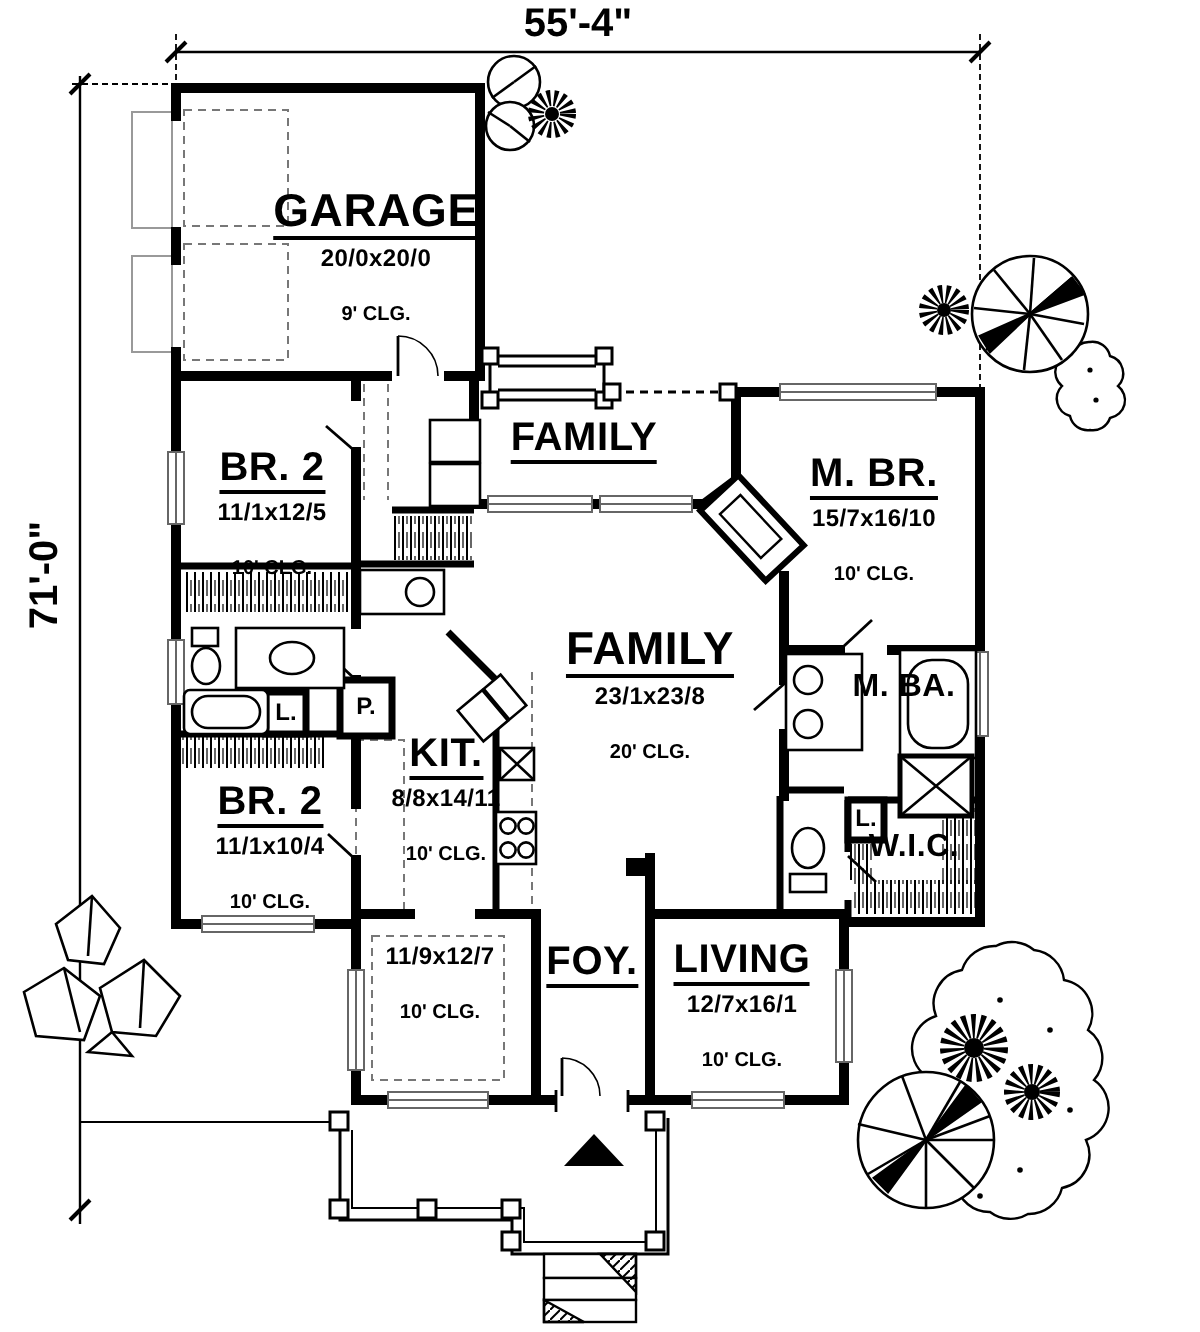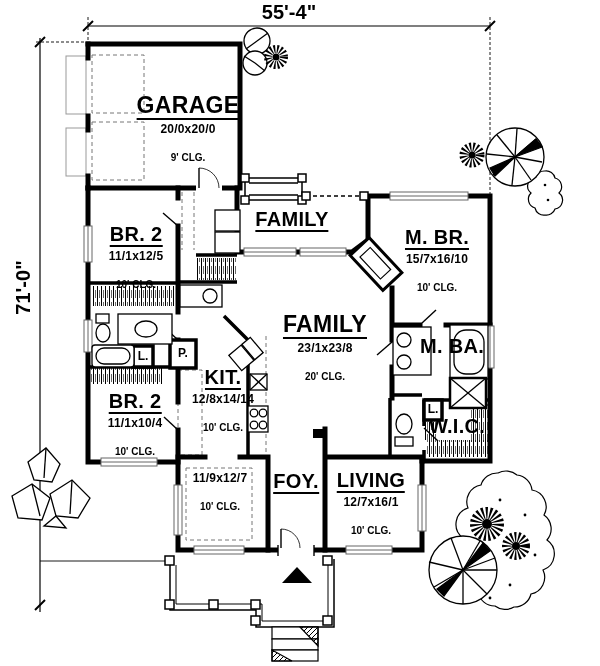--- a/index.html
+++ b/index.html
@@ -5,21 +5,21 @@
   html,body{margin:0;padding:0;background:#fff}
   .sheet{position:relative;width:600px;height:666px;background:#fff;overflow:hidden;
          font-family:"Liberation Sans", sans-serif;color:#000}
   .sheet svg{position:absolute;left:0;top:0}
   .room{position:absolute;transform:translateX(-50%);text-align:center;line-height:1;white-space:nowrap}
   .rn{font-weight:700;font-size:20px;letter-spacing:.3px;display:inline-block}
   .rn.u{border-bottom:2px solid #000;padding-bottom:1px}
   .rd{font-weight:700;font-size:12px;margin-top:3px;letter-spacing:.2px}
   .rc{font-weight:700;font-size:10px;margin-top:18px}
   .big .rn{font-size:23px}
-  .small .rn{font-size:20px}
+  .small .rn{font-size:16px}
   .cl{position:absolute;transform:translateX(-50%);font-weight:700;font-size:12px;line-height:1}
   .dim-top{position:absolute;left:88px;width:402px;top:1px;text-align:center;font-weight:700;font-size:20px}
   .dim-left{position:absolute;left:-22px;top:276px;width:90px;text-align:center;font-weight:700;font-size:20px;
             transform:rotate(-90deg)}
 </style>
 </head>
 <body>
 
 <div class="sheet">
 
@@ -339,21 +339,21 @@
 </div>
 
 <div class="room" style="left:135px;top:391px">
   <div class="rn u">BR. 2</div>
   <div class="rd">11/1x10/4</div>
   <div class="rc">10' CLG.</div>
 </div>
 
 <div class="room" style="left:223px;top:367px">
   <div class="rn u">KIT.</div>
-  <div class="rd">12/8x14/14</div>
+  <div class="rd">8/8x14/11</div>
   <div class="rc">10' CLG.</div>
 </div>
 
 <div class="room small" style="left:457px;top:416px">
   <div class="rn">W.I.C.</div>
 </div>
 
 <div class="room" style="left:220px;top:469px">
   <div class="rd">11/9x12/7</div>
   <div class="rc">10' CLG.</div>

